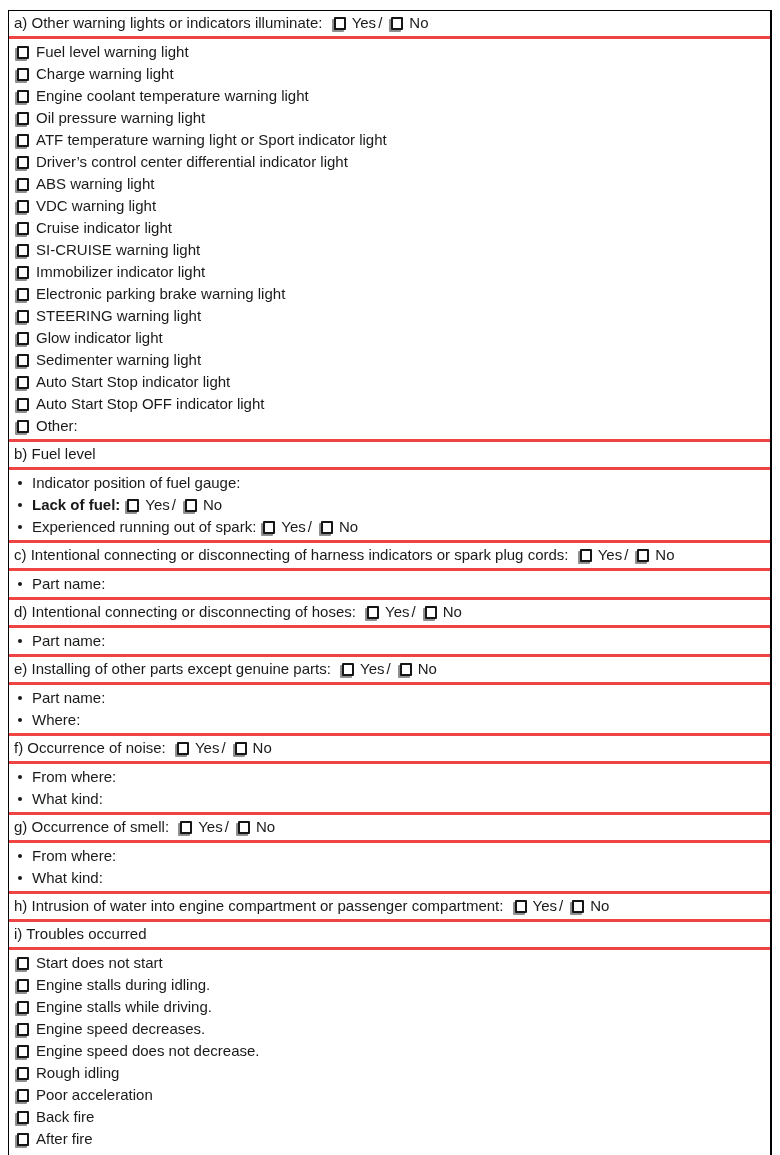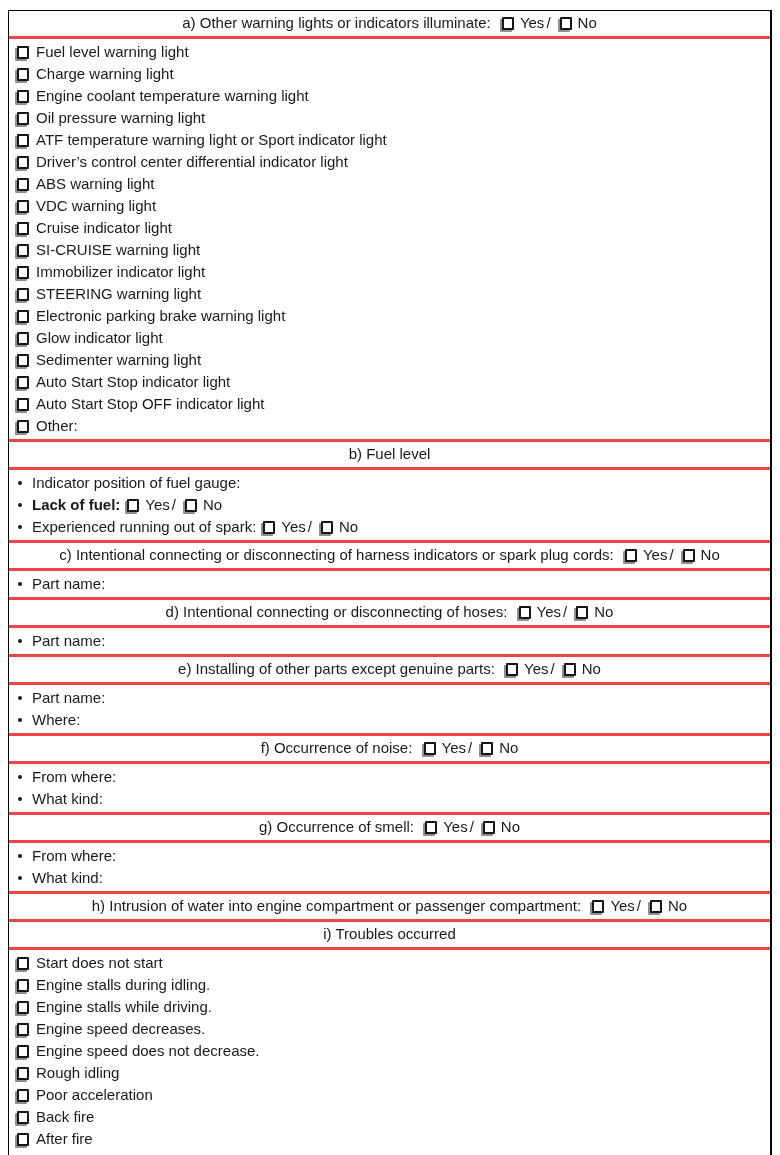--- a/index.html
+++ b/index.html
@@ -9,21 +9,21 @@
   }
   .doc{
     margin:10px 8px 0 8px;
     border:1px solid #000;
     border-right-width:2px;
     border-bottom-width:2px;
     background:#fff;
   }
   .row{border-top:3px solid #ef4444;}
   .row:first-child{border-top:none;}
-  .hdr{padding:3px 5px 4px 5px;line-height:18px;white-space:nowrap;text-align:center;}
+  .hdr{padding:3px 5px 4px 5px;line-height:18px;white-space:nowrap;}
   .cell{padding:2px 5px;}
   .line{line-height:22px;white-space:nowrap;}
   .cb{
     display:inline-block;width:8px;height:9px;background:#fff;
     border:2px solid #161616;border-radius:1px;
     box-shadow:-2px 2px 0 0 #8f8f8f;
     margin:0 7px 2px 3px;vertical-align:middle;
   }
   .yn .cb{margin-left:7px;margin-right:6px;}
   .dot{
@@ -48,22 +48,22 @@
     <div class="line"><span class="cb"></span><span>Charge warning light</span></div>
     <div class="line"><span class="cb"></span><span>Engine coolant temperature warning light</span></div>
     <div class="line"><span class="cb"></span><span>Oil pressure warning light</span></div>
     <div class="line"><span class="cb"></span><span>ATF temperature warning light or Sport indicator light</span></div>
     <div class="line"><span class="cb"></span><span>Driver’s control center differential indicator light</span></div>
     <div class="line"><span class="cb"></span><span>ABS warning light</span></div>
     <div class="line"><span class="cb"></span><span>VDC warning light</span></div>
     <div class="line"><span class="cb"></span><span>Cruise indicator light</span></div>
     <div class="line"><span class="cb"></span><span>SI-CRUISE warning light</span></div>
     <div class="line"><span class="cb"></span><span>Immobilizer indicator light</span></div>
+    <div class="line"><span class="cb"></span><span>Electronic parking brake warning light</span></div>
     <div class="line"><span class="cb"></span><span>STEERING warning light</span></div>
-    <div class="line"><span class="cb"></span><span>Electronic parking brake warning light</span></div>
     <div class="line"><span class="cb"></span><span>Glow indicator light</span></div>
     <div class="line"><span class="cb"></span><span>Sedimenter warning light</span></div>
     <div class="line"><span class="cb"></span><span>Auto Start Stop indicator light</span></div>
     <div class="line"><span class="cb"></span><span>Auto Start Stop OFF indicator light</span></div>
     <div class="line"><span class="cb"></span><span>Other:</span></div>
   </div>
 
   <div class="row hdr">
     <span>b) Fuel level</span>
   </div>

